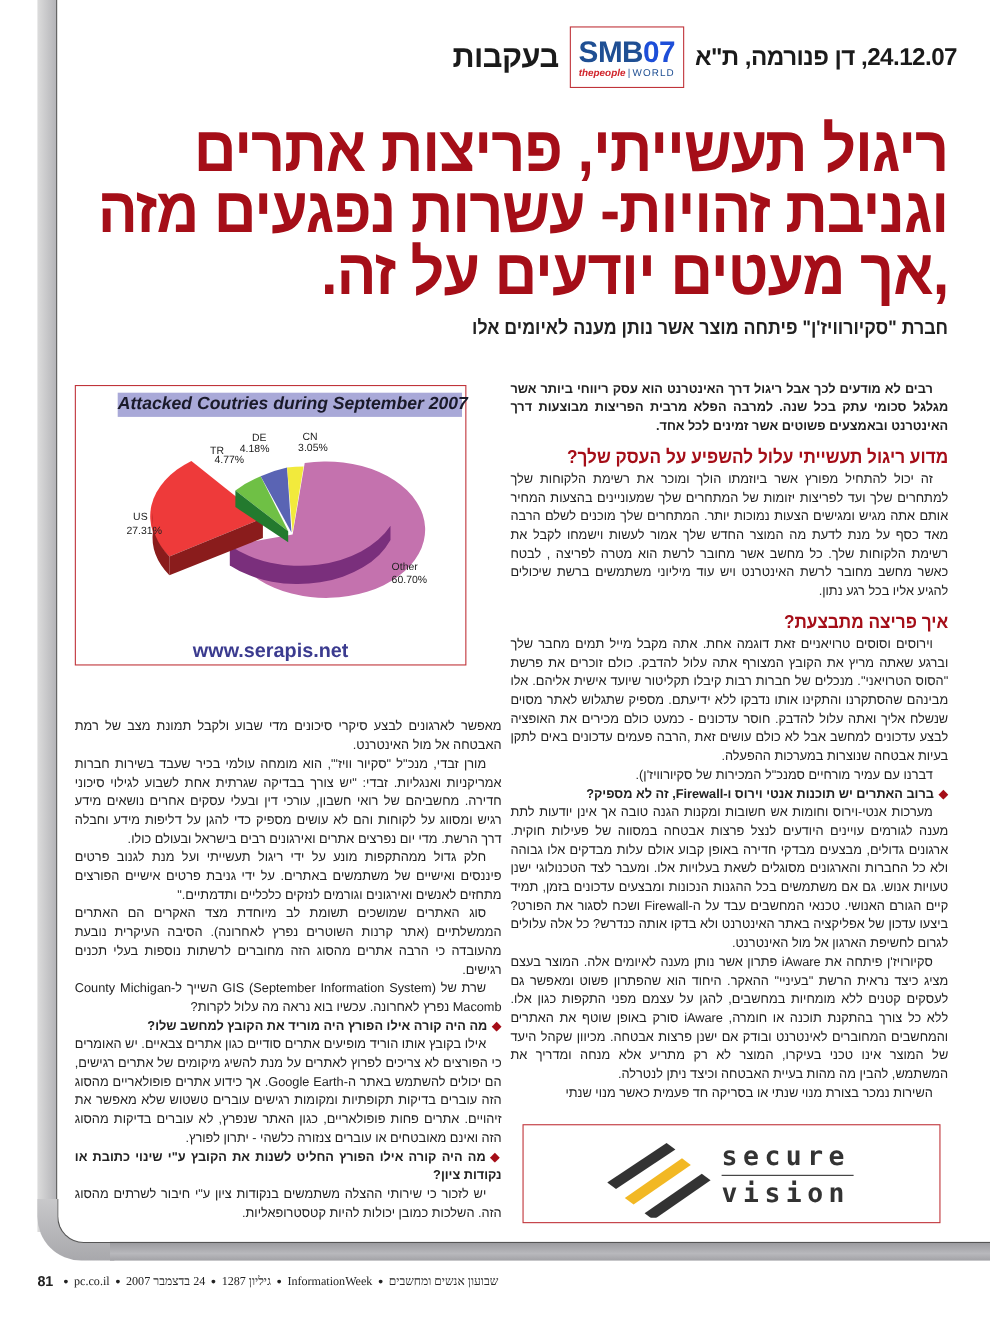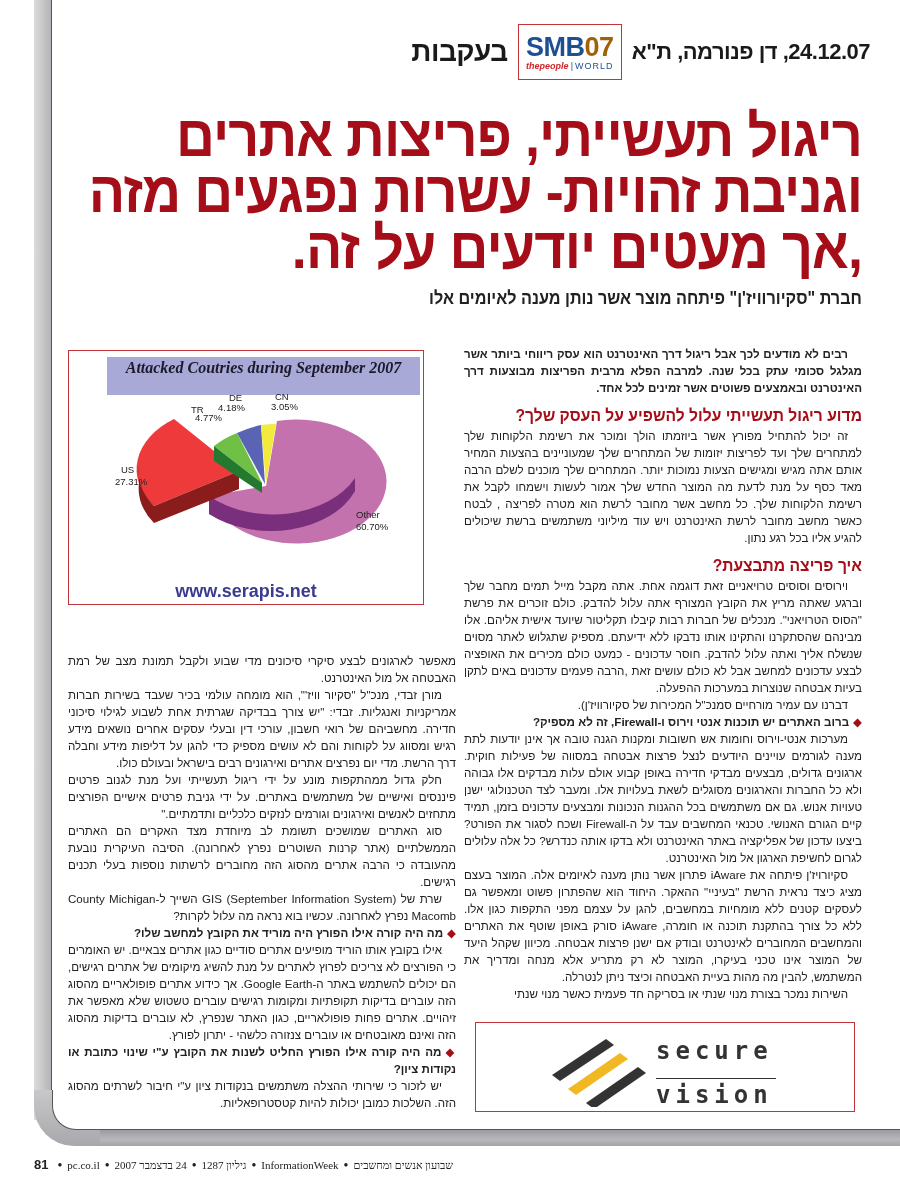--- a/index.html
+++ b/index.html
@@ -35,21 +35,21 @@
     direction: rtl;
   }
   .header-label { font-size: 28px; font-weight: bold; color: #1a1a1a; letter-spacing: -0.5px; }
   .smb-logo {
     width: 104px; height: 56px; border: 1.5px solid #c0343a;
     display: flex; flex-direction: column; align-items: center; justify-content: center;
     direction: ltr; background: #fff;
   }
   .smb-main { font-size: 27px; font-weight: bold; line-height: 28px; letter-spacing: -0.5px; }
   .smb-main .smb { color: #1f4f93; }
-  .smb-main .yr { color: #a16207; }
+  .smb-main .yr { color: #1d4ed8; }
   .smb-sub { font-size: 9px; line-height: 11px; }
   .smb-sub .tp { color: #d0232a; font-style: italic; font-weight: bold; }
   .smb-sub .sep { color: #1f4f93; margin: 0 2px; }
   .smb-sub .world { color: #1f4f93; letter-spacing: 1px; }
   .header-event { font-size: 22px; font-weight: bold; color: #1a1a1a; letter-spacing: -0.5px; }
 
   
   .title {
     position: absolute; right: 38px; top: 108px; width: 620px;
     direction: rtl; text-align: right;
@@ -78,22 +78,22 @@
   h2.sec { font-size: 17px; line-height: 22px; color: #a50e18; font-weight: bold; margin-top: 9px; transform: scaleX(0.92); transform-origin: right; white-space: nowrap; }
   p.q { font-weight: bold; }
   p.q .bullet { color: #a50e18; margin-left: 4px; }
 
   
   .chart-box {
     position: absolute; left: 68px; top: 350px; width: 356px; height: 255px;
     border: 1px solid #c0343a; background: #fff;
   }
   .chart-title {
-    position: absolute; left: 38px; top: 6px; width: 313px; height: 38px;
-    background: #a9a9d8; font-family: Liberation Serif, serif;
+    position: absolute; left: 38px; top: 6px; width: 313px; height: 22px;
+    background: #a9a9d8; font-family: Liberation Sans, sans-serif;
     font-style: italic; font-weight: bold; font-size: 16px; line-height: 22px; color: #1a1a2a;
     text-align: center; white-space: nowrap;
   }
   .chart-svg { position: absolute; left: 0; top: 30px; }
   .chart-source {
     position: absolute; left: 0; width: 100%; top: 230px; text-align: center;
     font-size: 18px; font-weight: bold; color: #3b3b8f;
   }
   .pie-label { font-family: "Liberation Sans", sans-serif; font-size: 9.5px; fill: #222; }
 
@@ -101,21 +101,21 @@
   .ad-box {
     position: absolute; left: 475px; top: 1022px; width: 380px; height: 90px;
     border: 1px solid #c0343a; background: #fff;
   }
   .ad-logo-svg { position: absolute; left: 76px; top: 8px; }
   .ad-text {
     position: absolute; left: 180px; top: 14px; width: 120px;
     font-family: "DejaVu Sans Mono", "Liberation Mono", monospace; font-weight: bold;
     color: #333; letter-spacing: 5px;
   }
-  .ad-text .w1 { font-size: 24px; line-height: 28px; border-bottom: 1.5px solid #333; padding-bottom: 13px; }
+  .ad-text .w1 { font-size: 24px; line-height: 28px; border-bottom: 1.5px solid #333; padding-bottom: 3px; }
   .ad-text .w2 { font-size: 24px; line-height: 32px; }
 
   
   .footer {
     position: absolute; left: 34px; top: 1157px; font-size: 11px; color: #222;
     font-family: "Liberation Serif", "DejaVu Serif", serif; white-space: nowrap;
     display: flex; align-items: center; gap: 5px; text-align: right;
   }
   .footer .pg { font-family: "Liberation Sans", sans-serif; font-weight: bold; font-size: 13px; margin-right: 4px; }
   .footer .dot { font-size: 8px; }

